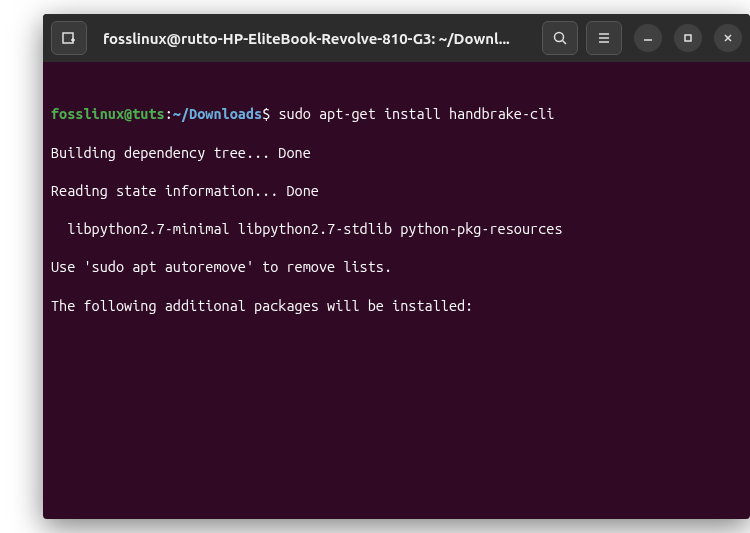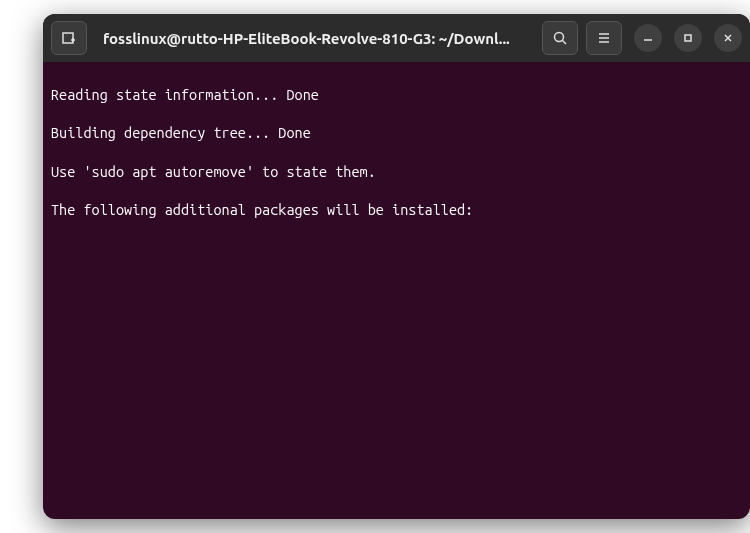--- a/index.html
+++ b/index.html
@@ -9,21 +9,21 @@
       background: transparent;
       font-family: 'Ubuntu Mono', 'DejaVu Sans Mono', monospace;
       display: flex;
       align-items: center;
       justify-content: center;
     }
     .window {
       width: 720px;
       height: 505px;
       background: #300a24;
-      border-radius: 12px;
+      border-radius: 4px;
       overflow: hidden;
       box-shadow: 0 8px 30px rgba(0,0,0,0.5);
       display: flex;
       flex-direction: column;
       margin-left: 43px;
     }
     .titlebar {
       height: 48px;
       background: #2c2c2c;
       display: flex;
@@ -130,23 +130,25 @@
     </div>
     <div class="win-btn">
       <svg viewBox="0 0 12 12">
           <line x1="3" y1="3" x2="9" y2="9" stroke="currentColor" stroke-width="1.5"></line>
           <line x1="9" y1="3" x2="3" y2="9" stroke="currentColor" stroke-width="1.5"></line>
         </svg>
     </div>
   </div>
 
   <div class="terminal">
+    <span class="line"><span class="prompt-user">fosslinux@tuts</span><span class="prompt-dollar">:</span><span class="prompt-path">~/Downloads</span><span class="prompt-dollar">$</span> <span>sudo apt-get install handbrake-cli</span></span>
+<span class="line">Building dependency tree... Done</span>
 <span class="line">Reading state information... Done</span>
-<span class="line">Building dependency tree... Done</span>
-<span class="line">Use 'sudo apt autoremove' to state them.</span>
+<span class="line">  libpython2.7-minimal libpython2.7-stdlib python-pkg-resources</span>
+<span class="line">Use 'sudo apt autoremove' to remove lists.</span>
 <span class="line">The following additional packages will be installed:</span>
 
 
 
 
 
 
 
 
 

